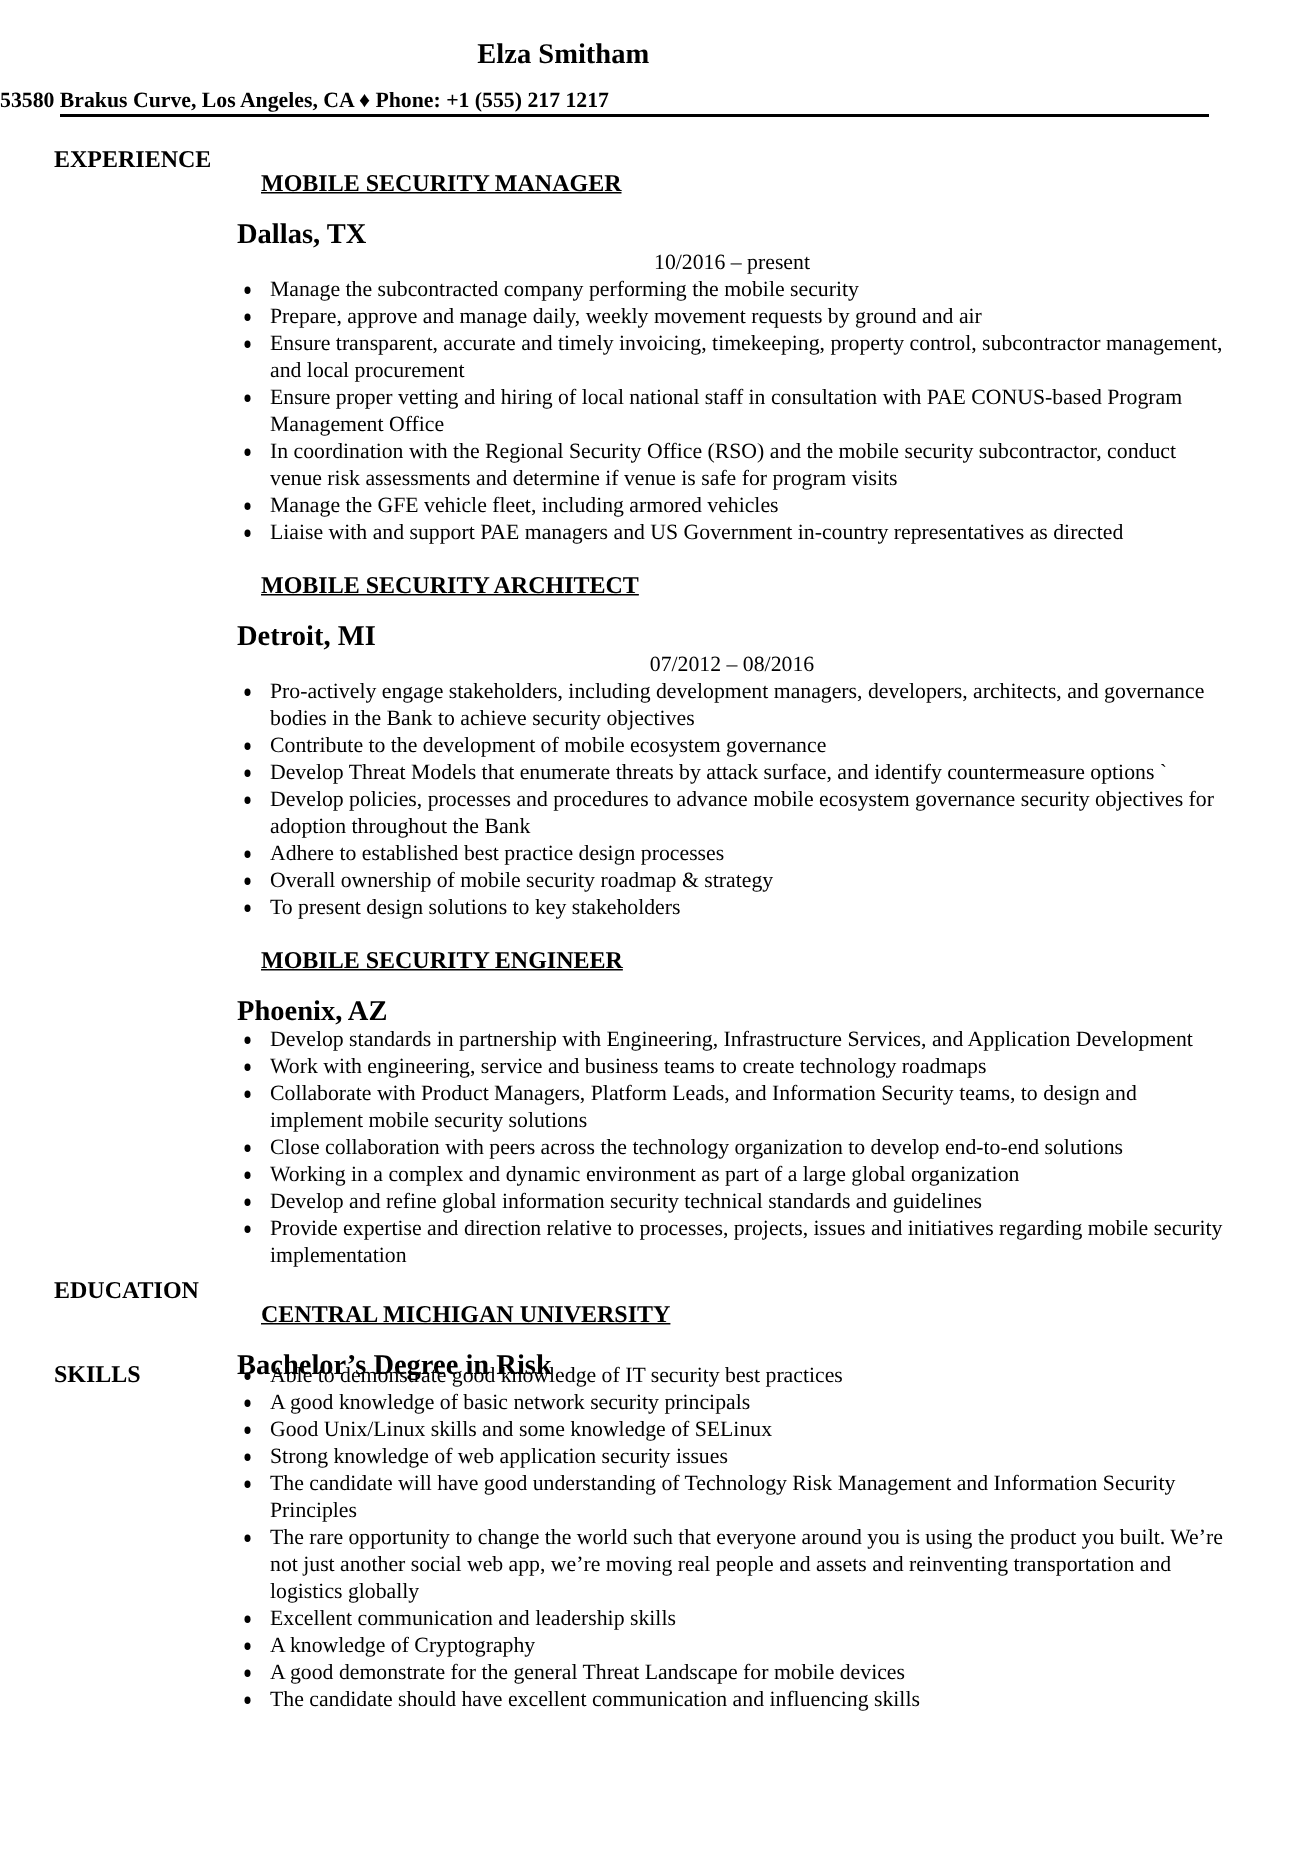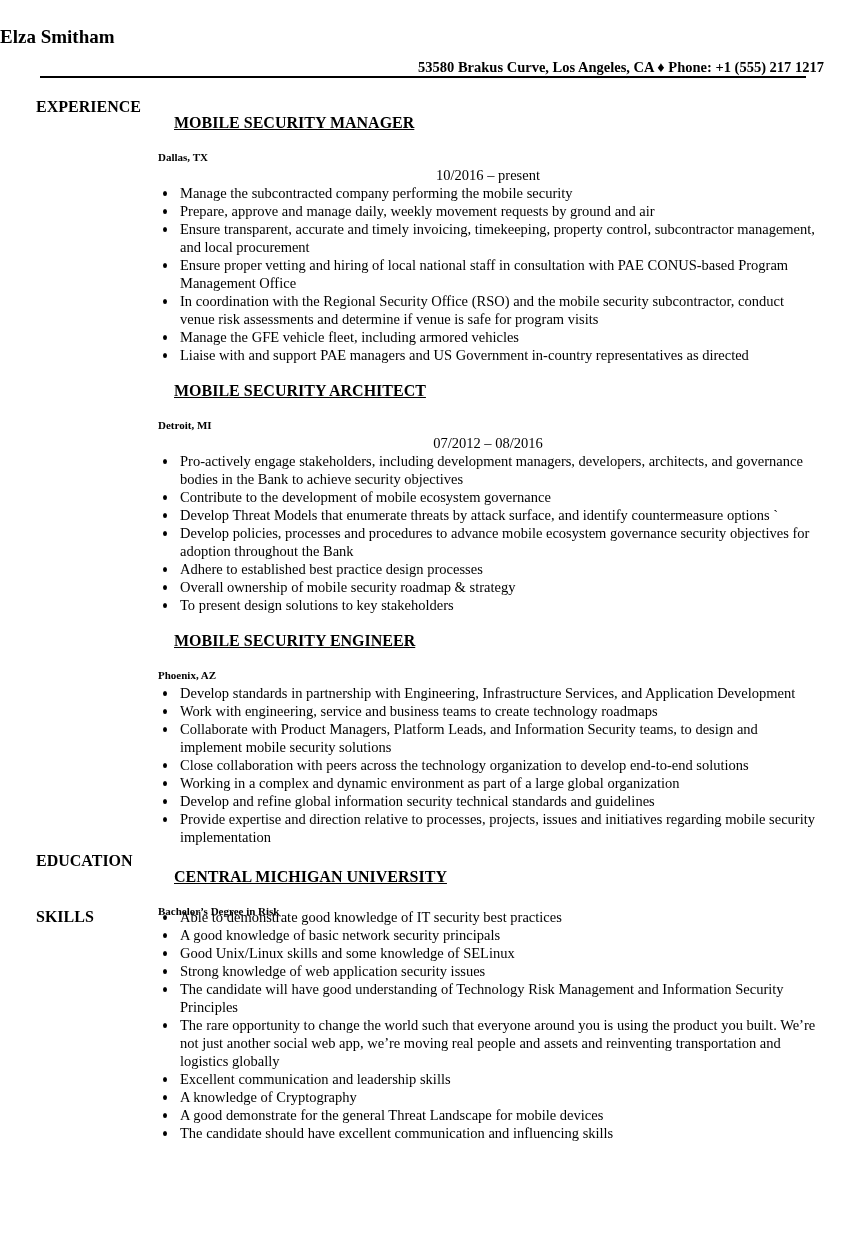--- a/index.html
+++ b/index.html
@@ -3,40 +3,40 @@
 <meta charset="utf-8">
 <style>
   html, body { margin: 0; padding: 0; background: #ffffff; }
   body {
     width: 860px; height: 1240px; position: relative; overflow: hidden;
     font-family: "Liberation Serif", "DejaVu Serif", serif;
     color: #000000;
   }
   .name {
     position: absolute; left: 0; width: 751px; top: 25px;
-    font-weight: bold; font-size: 19px; line-height: 24px;
+    text-align: center; font-weight: bold; font-size: 19px; line-height: 24px;
   }
   .contact {
     position: absolute; left: 0; width: 824px; top: 58px;
-    text-align: right; font-weight: bold; font-size: 14.5px; line-height: 18px;
+    text-align: left; font-weight: bold; font-size: 14.5px; line-height: 18px;
   }
   .rule {
     position: absolute; left: 40px; width: 766px; top: 76px; height: 2px; background: #000;
   }
   .section { position: absolute; left: 0; width: 860px; }
   .section-label {
     position: absolute; left: 36px; top: 0;
     font-weight: bold; font-size: 16px; line-height: 18px;
   }
   .section-body { position: absolute; left: 158px; top: 0; width: 660px; }
   .job-title, .edu-school {
     font-weight: bold; font-size: 16px; line-height: 18px; margin: 16px; text-decoration: underline;
   }
   .job-loc, .edu-degree {
-    font-weight: bold; font-size: 11px; line-height: 18px; margin: 0;
+    font-weight: bold; font-size: 19px; line-height: 18px; margin: 0;
   }
   .job-dates { font-size: 14.5px; line-height: 18px; margin: 0; text-align: center; }
   ul.bullets {
     list-style: none; margin: 0; padding: 0;
   }
   ul.bullets li {
     position: relative; padding-left: 22px; font-size: 14.5px; line-height: 18px;
     width: 640px;
   }
   ul.bullets li .dot {

